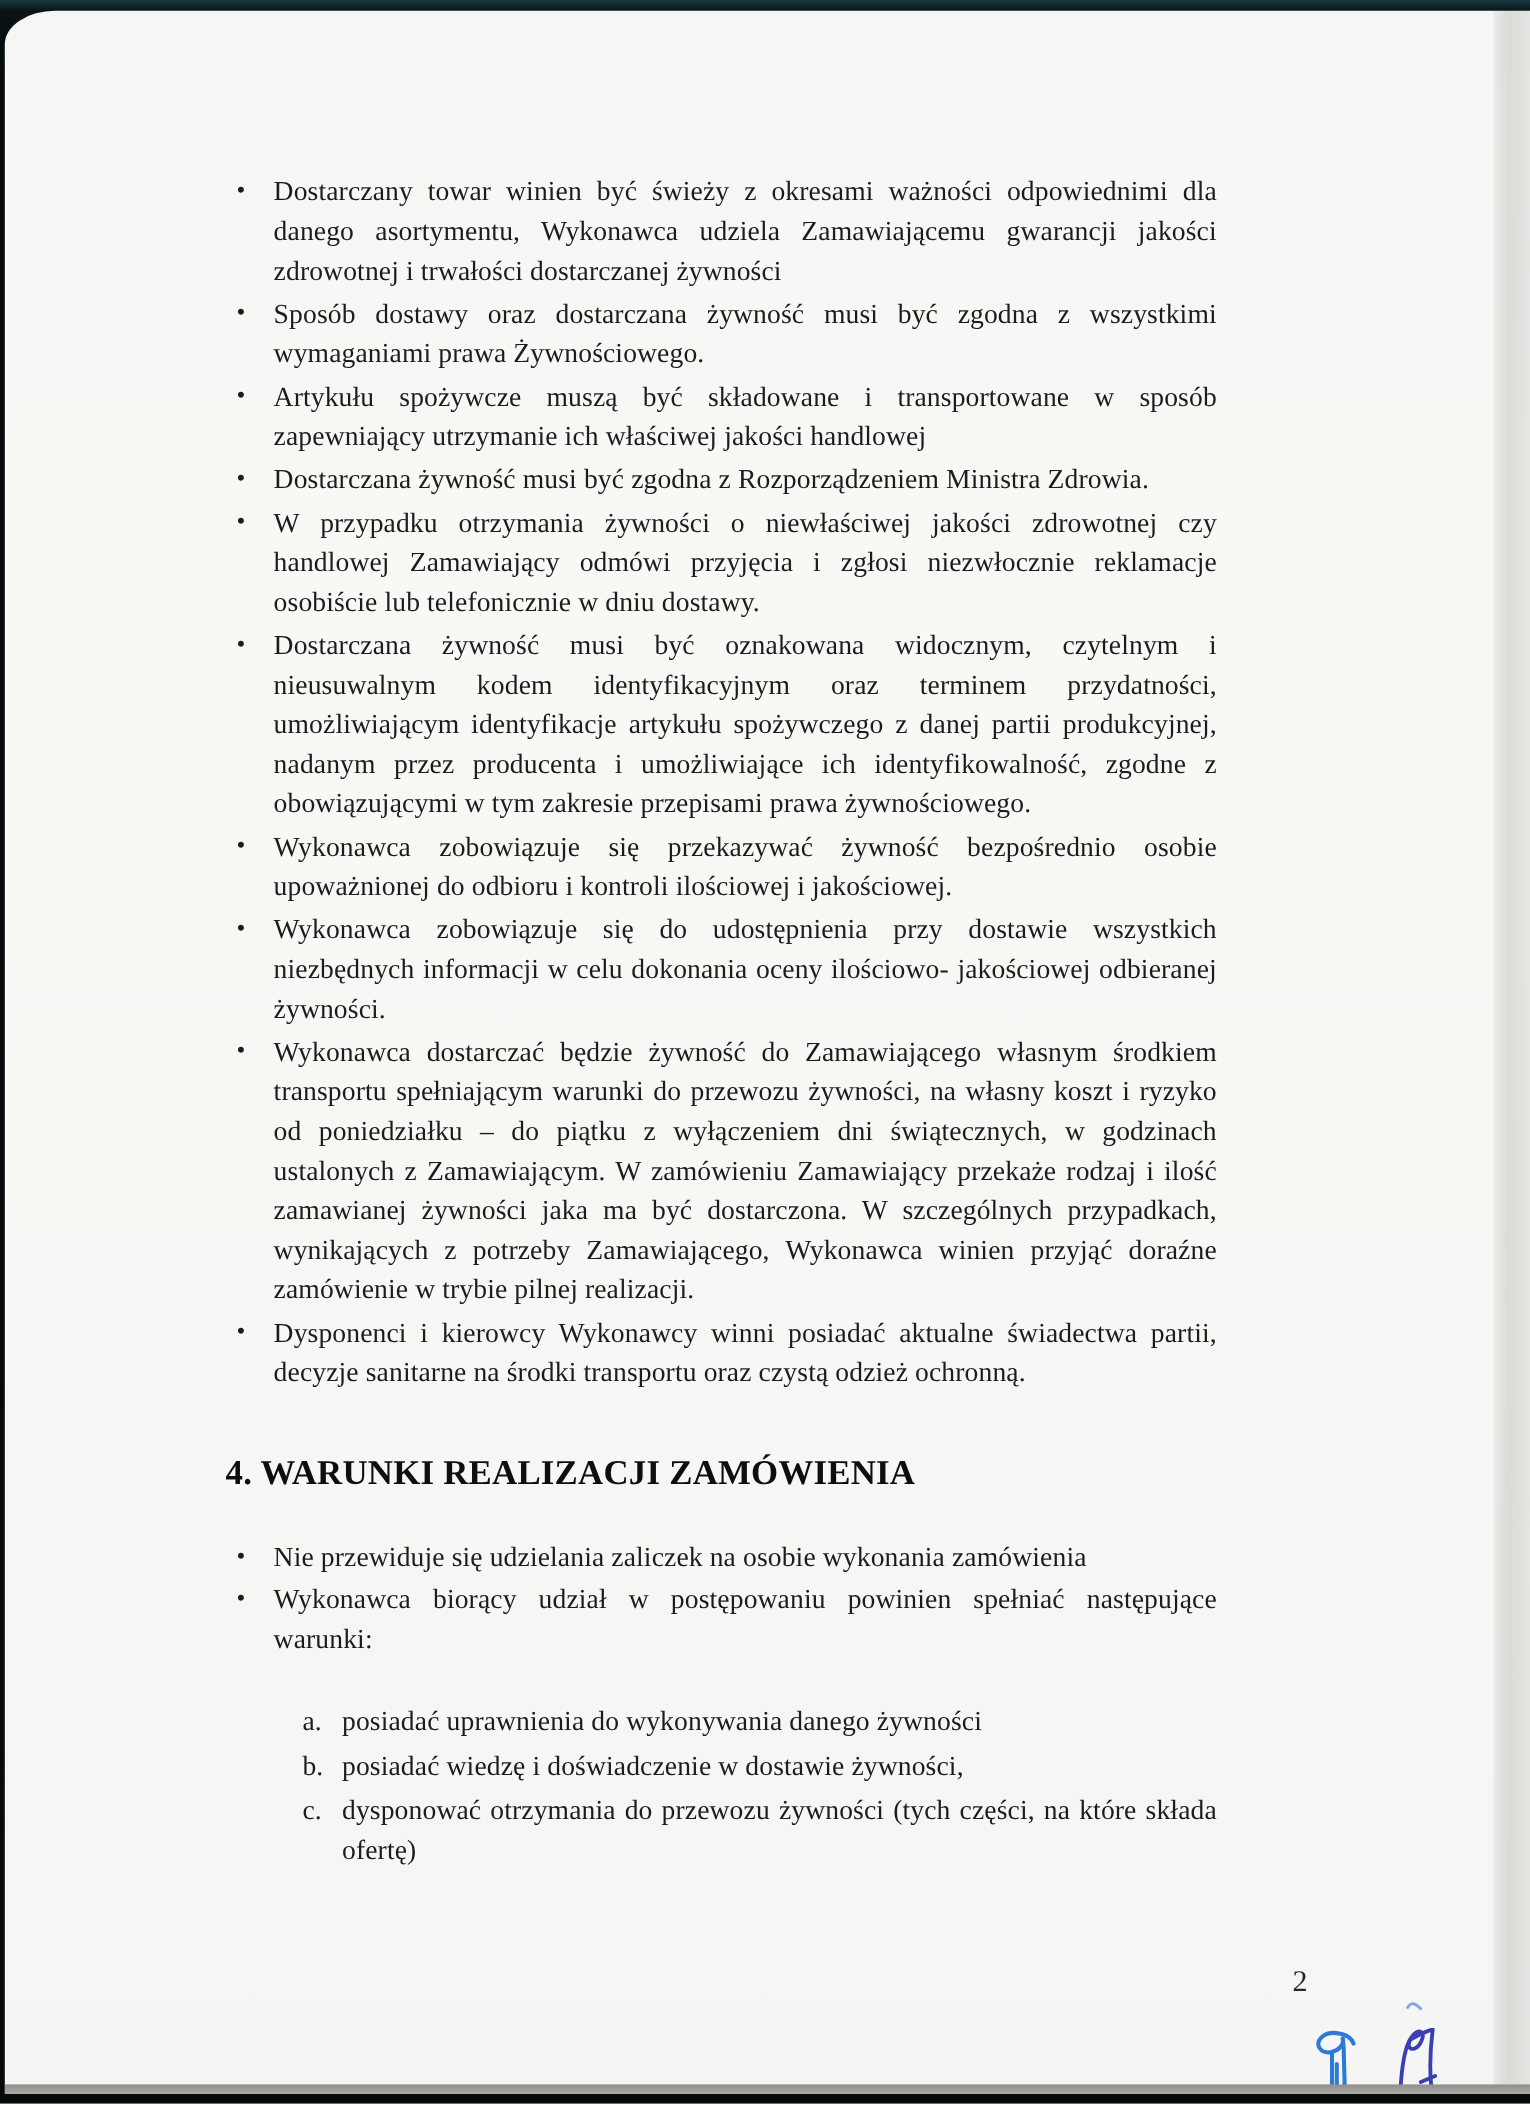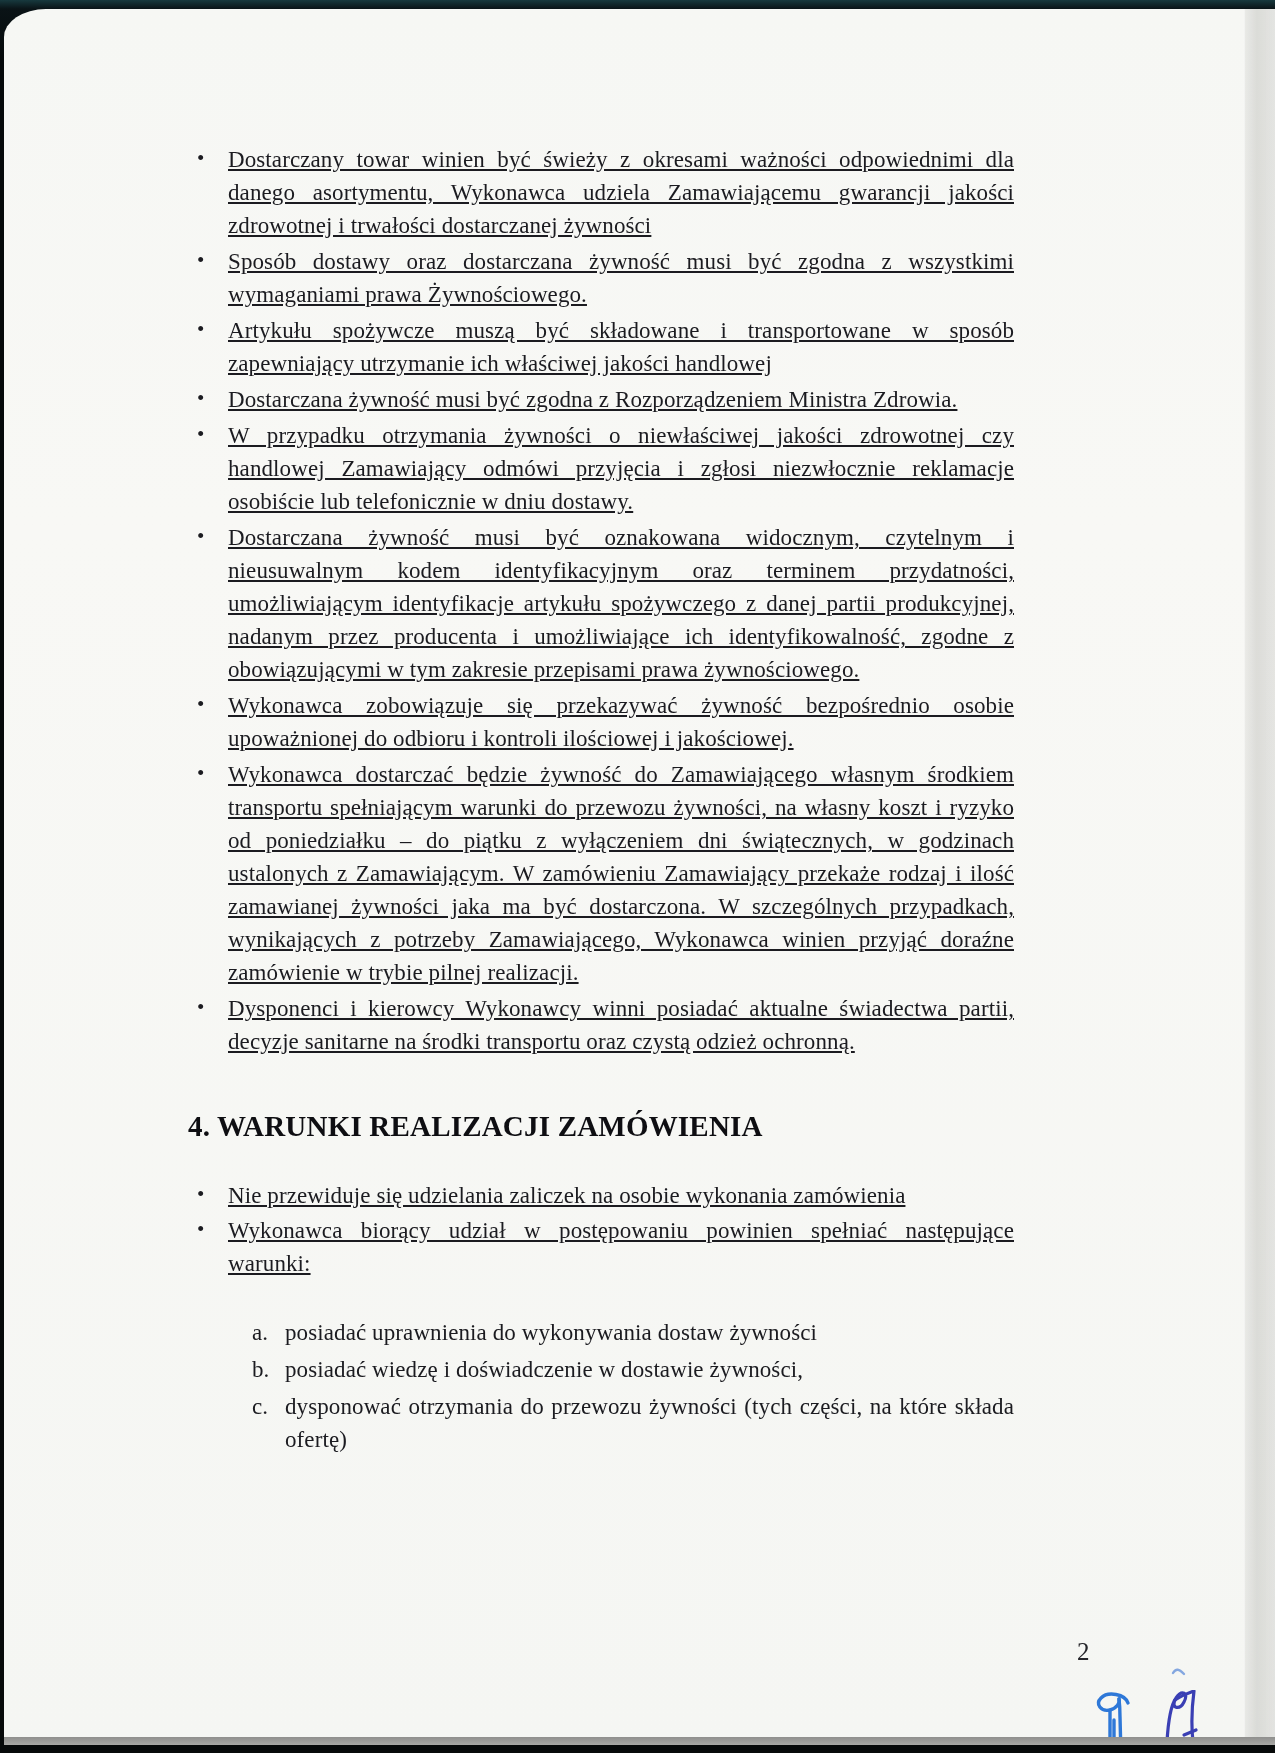--- a/index.html
+++ b/index.html
@@ -21,21 +21,21 @@
   }
   .edge-bottom{
     position:absolute;left:0;right:0;bottom:0;height:8px;
     background:linear-gradient(180deg,#8f8f8d,#a9a9a6);
   }
   .content{
     position:absolute;left:184px;top:134px;width:826px;
     color:#1b1b20;font-size:23px;line-height:33px;
     text-align:justify;letter-spacing:0.1px;
   }
-  ul.blist{list-style:none;margin:0;padding:0;text-decoration:underline;}
+  ul.blist{list-style:none;margin:0;padding:0;}
   ul.blist li{position:relative;padding-left:40px;margin:0 0 3px 0;}
   ul.blist li::before{
     content:"•";position:absolute;left:9px;top:-1px;
     font-size:21px;color:#1b1b20;
   }
   h2.sect{
     font-size:29px;line-height:33px;color:#0e0e12;
     margin:52px 0 36px 0;font-weight:bold;letter-spacing:0.2px;
     text-align:left;
   }
@@ -58,35 +58,36 @@
   <div class="content">
 
     <ul class="blist">
       <li>Dostarczany towar winien być świeży z okresami ważności odpowiednimi dla danego asortymentu, Wykonawca udziela Zamawiającemu gwarancji jakości zdrowotnej i trwałości dostarczanej żywności</li>
       <li>Sposób dostawy oraz dostarczana żywność musi być zgodna z wszystkimi wymaganiami prawa Żywnościowego.</li>
       <li>Artykułu spożywcze muszą być składowane i transportowane w sposób zapewniający utrzymanie ich właściwej jakości handlowej</li>
       <li>Dostarczana żywność musi być zgodna z Rozporządzeniem Ministra Zdrowia.</li>
       <li>W przypadku otrzymania żywności o niewłaściwej jakości zdrowotnej czy handlowej Zamawiający odmówi przyjęcia i zgłosi niezwłocznie reklamacje osobiście lub telefonicznie w dniu dostawy.</li>
       <li>Dostarczana żywność musi być oznakowana widocznym, czytelnym i nieusuwalnym kodem identyfikacyjnym oraz terminem przydatności, umożliwiającym identyfikacje artykułu spożywczego z danej partii produkcyjnej, nadanym przez producenta i umożliwiające ich identyfikowalność, zgodne z obowiązującymi w tym zakresie przepisami prawa żywnościowego.</li>
       <li>Wykonawca zobowiązuje się przekazywać żywność bezpośrednio osobie upoważnionej do odbioru i kontroli ilościowej i jakościowej.</li>
+      <li>Wykonawca zobowiązuje się do udostępnienia przy dostawie wszystkich niezbędnych informacji w celu dokonania oceny ilościowo- jakościowej odbieranej żywności.</li>
       <li>Wykonawca dostarczać będzie żywność do Zamawiającego własnym środkiem transportu spełniającym warunki do przewozu żywności, na własny koszt i ryzyko od poniedziałku – do piątku z wyłączeniem dni świątecznych, w godzinach ustalonych z Zamawiającym. W zamówieniu Zamawiający przekaże rodzaj i ilość zamawianej żywności jaka ma być dostarczona. W szczególnych przypadkach, wynikających z potrzeby Zamawiającego, Wykonawca winien przyjąć doraźne zamówienie w trybie pilnej realizacji.</li>
       <li>Dysponenci i kierowcy Wykonawcy winni posiadać aktualne świadectwa partii, decyzje sanitarne na środki transportu oraz czystą odzież ochronną.</li>
     </ul>
 
     <h2 class="sect">4. WARUNKI REALIZACJI ZAMÓWIENIA</h2>
 
     <ul class="blist s4">
       <li>Nie przewiduje się udzielania zaliczek na osobie wykonania zamówienia</li>
       <li>Wykonawca biorący udział w postępowaniu powinien spełniać następujące warunki:</li>
     </ul>
 
     <ol class="llist">
       <li>
         <span class="lmark">a.</span>
-        <span class="ltxt">posiadać uprawnienia do wykonywania dostaw żywności</span>
+        <span class="ltxt">posiadać uprawnienia do wykonywania danego żywności</span>
       </li>
       <li>
         <span class="lmark">b.</span>
         <span class="ltxt">posiadać wiedzę i doświadczenie w dostawie żywności,</span>
       </li>
       <li>
         <span class="lmark">c.</span>
         <span class="ltxt">dysponować otrzymania do przewozu żywności (tych części, na które składa ofertę)</span>
       </li>
     </ol>

